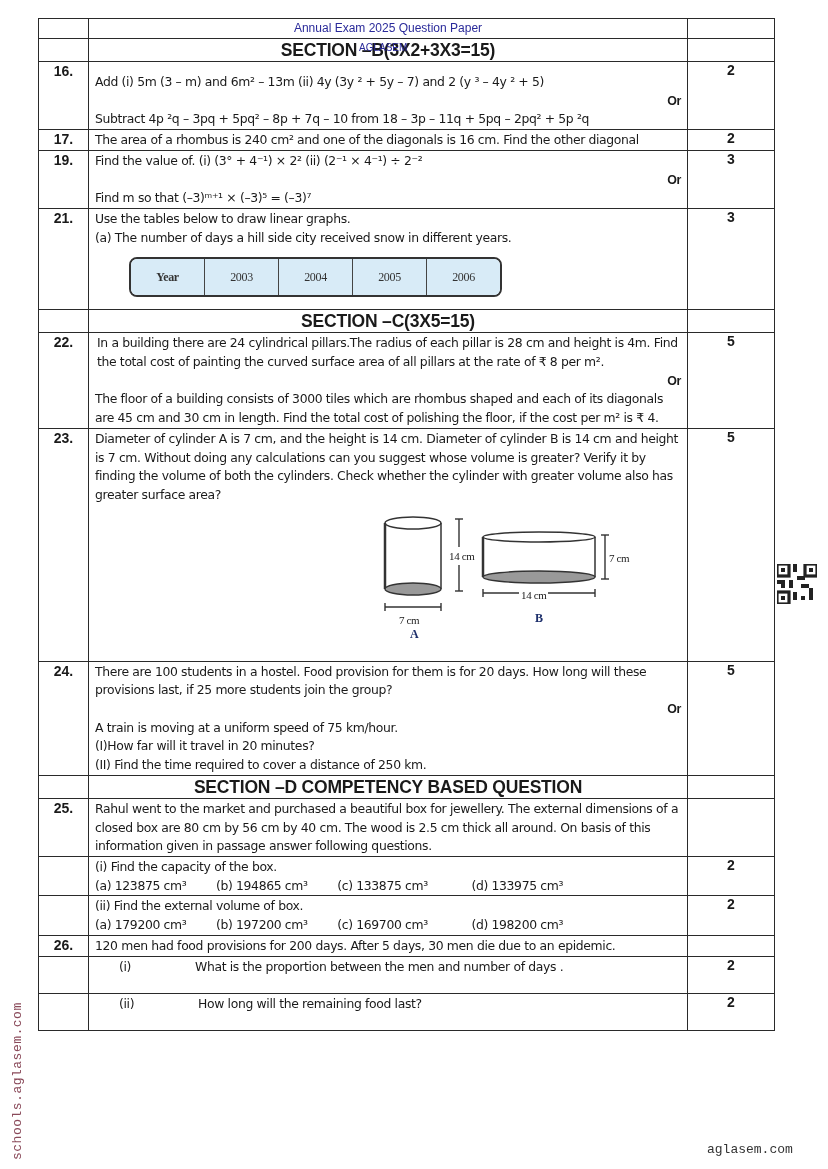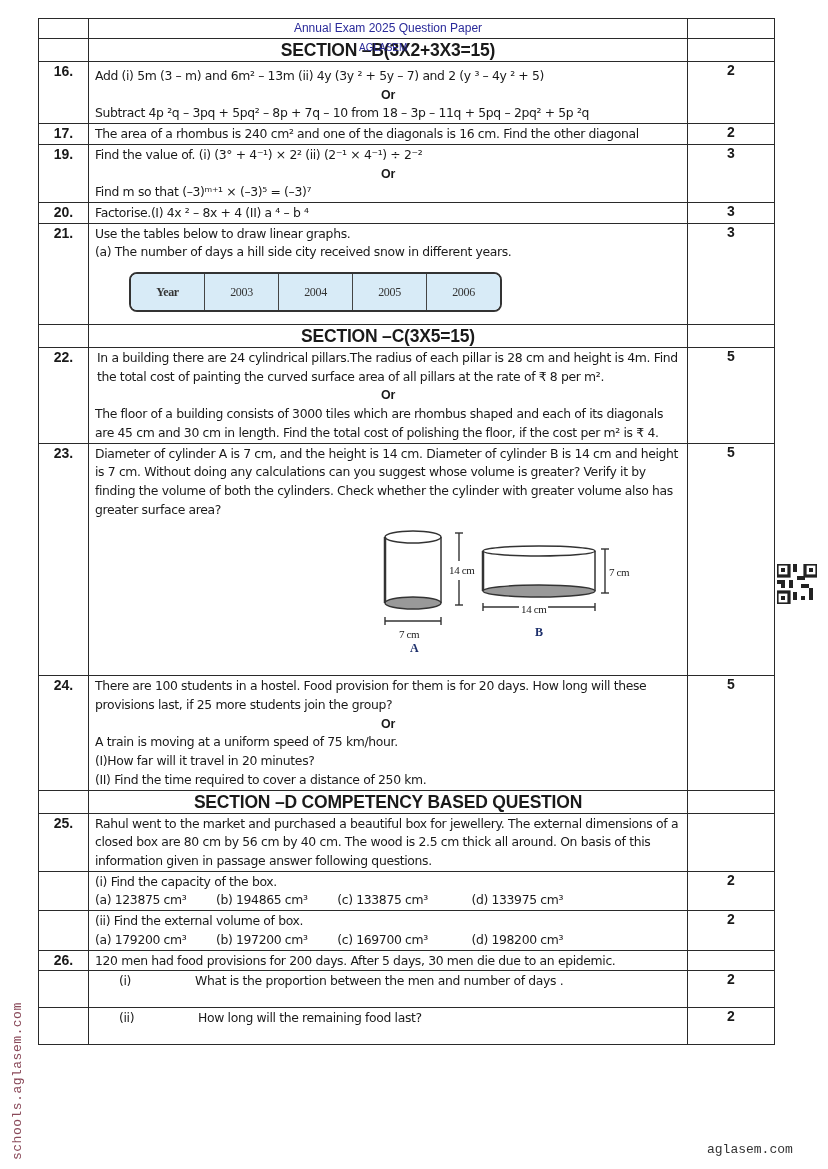--- a/index.html
+++ b/index.html
@@ -6,21 +6,21 @@
   body { width: 828px; height: 1169px; position: relative; overflow: hidden; font-family: "Liberation Sans", sans-serif; color: #1a1a1a; }
   .page-table { position: absolute; left: 38px; top: 18px; width: 736px; border-collapse: collapse; table-layout: fixed; }
   .page-table td { border: 1.5px solid #2a2a2a; vertical-align: top; padding: 0; }
   .c-num { width: 50px; font-weight: bold; font-size: 14px; text-align: center; }
   .c-num span { display: block; padding-top: 1px; }
   .c-text { width: 597px; font-size: 12.4px; line-height: 18.7px; padding: 1px 6px 0 6px !important; font-family: "DejaVu Sans", sans-serif; letter-spacing: -0.35px; }
   .c-marks { width: 87px; font-weight: bold; font-size: 14px; text-align: center; }
   .c-marks span { display: block; }
   .sec-title { text-align: center; font-weight: bold; font-size: 17.5px; font-family: "Liberation Sans", sans-serif; line-height: 22px; letter-spacing: -0.2px; position: relative; }
   .hdr-title { text-align: center; font-size: 12px; color: #2a2a9a; font-family: "Liberation Sans", sans-serif; line-height: 18px; }
-  .or { text-align: center; font-weight: bold; font-family: "Liberation Sans", sans-serif; }
+  .or { text-align: right; font-weight: bold; font-family: "Liberation Sans", sans-serif; }
   .overlay-mark { position: absolute; left: 50%; top: -2px; transform: translateX(-60%); font-size: 10px; color: #2a2a9a; font-weight: normal; letter-spacing: 0; }
   .snow-table { margin: 10px 0 12px 34px; border-collapse: separate; border-spacing: 0; border: 2px solid #333; border-radius: 8px; overflow: hidden; font-family: "Liberation Serif", serif; font-size: 12px; }
   .snow-table td { border: none; border-right: 1px solid #444; border-bottom: 1px solid #444; background: #d8ebf7; width: 57px; height: 20px; text-align: center; vertical-align: middle; padding: 8px; color: #333; }
   .snow-table tr td:last-child { border-right: none; }
   .snow-table tr:last-child td { border-bottom: none; }
   .snow-table td.hd { font-weight: bold; }
   .figure { position: relative; height: 150px; margin-top: 6px; }
   .sub-row { display: flex; }
   .sub-row .sr-label { width: 76px; padding-left: 24px; }
   .opts span { margin-right: 26px; }
@@ -50,21 +50,21 @@
       <span class="overlay-mark">AGLASEM</span>
     </td>
     <td></td>
   </tr>
 
   <tr>
     <td class="c-num">
           <span>16.</span>
         </td>
     <td class="c-text" style="height:56px">
-      <div style="margin-top:4px">Add (i) 5m (3 – m) and 6m² – 13m (ii) 4y (3y ² + 5y – 7) and 2 (y ³ – 4y ² + 5)</div>
+      <div style="margin-top:10px">Add (i) 5m (3 – m) and 6m² – 13m (ii) 4y (3y ² + 5y – 7) and 2 (y ³ – 4y ² + 5)</div>
       <div class="or">Or</div>
       <div>Subtract 4p ²q – 3pq + 5pq² – 8p + 7q – 10 from 18 – 3p – 11q + 5pq – 2pq² + 5p ²q</div>
     </td>
     <td class="c-marks">
           <span>2</span>
         </td>
   </tr>
 
   <tr>
     <td class="c-num">
@@ -86,31 +86,20 @@
     <td class="c-text">
       <div>Find the value of. (i) (3° + 4⁻¹) × 2² (ii) (2⁻¹ × 4⁻¹) ÷ 2⁻²</div>
       <div class="or">Or</div>
       <div>Find m so that (–3)ᵐ⁺¹ × (–3)⁵ = (–3)⁷</div>
     </td>
     <td class="c-marks">
           <span>3</span>
         </td>
   </tr>
 
-  <tr>
-    <td class="c-num">
-          <span>20.</span>
-        </td>
-    <td class="c-text">
-          <div>Factorise.(I) 4x ² – 8x + 4  (II) a ⁴ – b ⁴</div>
-        </td>
-    <td class="c-marks">
-          <span>3</span>
-        </td>
-  </tr>
 
   <tr>
     <td class="c-num">
           <span>21.</span>
         </td>
     <td class="c-text">
       <div>Use the tables below to draw linear graphs.</div>
       <div>(a) The number of days a hill side city received snow in different years.</div>
       <table class="snow-table">
         <tbody>

